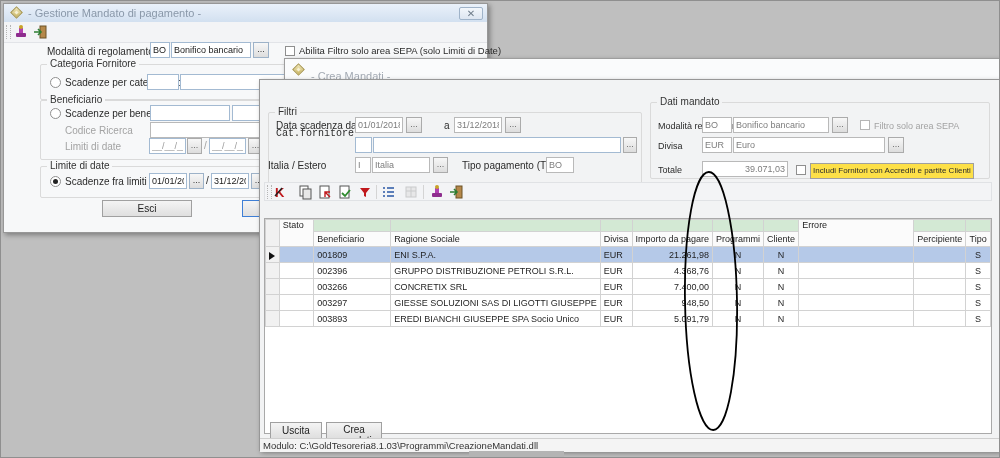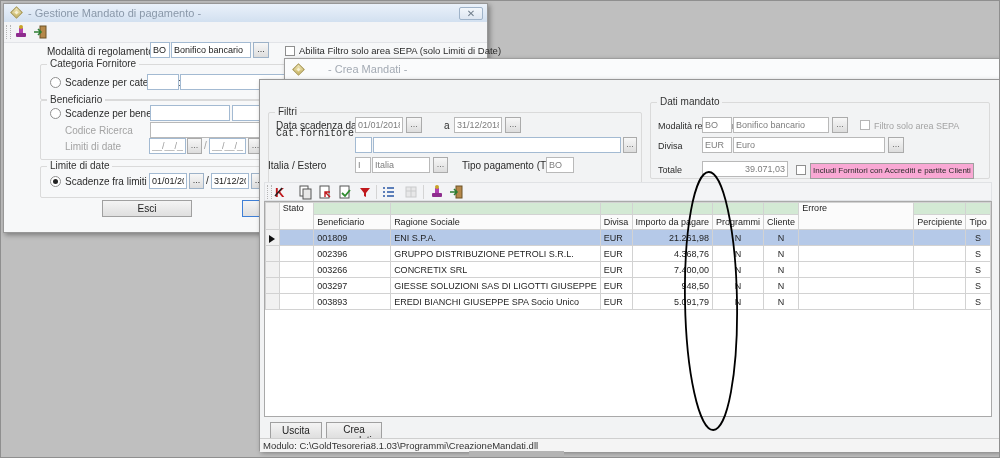--- a/index.html
+++ b/index.html
@@ -28,21 +28,21 @@
   .wbtn.default{border:1px solid #3e7fd6;}
   .win{position:absolute;box-sizing:border-box;border:1px solid #979797;box-shadow:2px 2px 5px rgba(0,0,0,.35);}
   .diamond{position:absolute;width:9px;height:9px;transform:rotate(45deg);background:linear-gradient(135deg,#efe6b8,#c9b45f);
            border:1px solid #a59245;box-sizing:border-box;}
   .diamond::after{content:"";position:absolute;left:2px;top:2px;width:3px;height:3px;background:#f6f0d2;}
   .sep{position:absolute;width:1px;height:14px;background:#d4d4d4;}
   .grip{position:absolute;width:3px;height:14px;border-left:1px dotted #b5b5b5;border-right:1px dotted #b5b5b5;}
   .ticon{position:absolute;width:16px;height:16px;cursor:pointer;}
   .ticon svg{width:16px;height:16px;display:block;}
   
-  #grid-wrap{position:absolute;background:#ffffff;border:1px solid #a9a9a9;box-sizing:border-box;overflow:hidden;}
+  #grid-wrap{position:absolute;background:#ffffff;border:1px solid #a9a9a9;box-sizing:border-box;overflow:hidden;margin-top:17px;}
   table.grid{border-collapse:collapse;table-layout:fixed;font-size:9px;color:#1f1f1f;}
   table.grid th,table.grid td{border:1px solid #d2d2d2;padding:0 3px;overflow:hidden;white-space:nowrap;
         font-weight:normal;text-align:left;box-sizing:border-box;}
   table.grid tr.h1 th{height:12px;background:#d3e9d4;}
   table.grid tr.h1 th.plain{background:#fbfbfb;vertical-align:top;font-size:9px;}
   table.grid tr.h2 th{height:15px;background:#fbfbfb;}
   table.grid td{height:16px;background:#fff;}
   table.grid tr.sel td{background:#b5c9e8;}
   td.gutter,th.gutter{background:#f1f1f1 !important;padding:0;}
   .rowmark{display:block;margin:3px auto 0 auto;width:0;height:0;border-left:6px solid #111;border-top:4px solid transparent;border-bottom:4px solid transparent;}
@@ -124,21 +124,21 @@
     <input class="tb" style="left: 207px; top: 169px; width: 38px;" value="31/12/2018">
     <span class="dots" style="left:247px;top:169px;width:15px;">...</span>
 
     <button class="wbtn" style="left:98px;top:196px;width:90px;height:17px;text-align:center;">Esci</button>
     <button class="wbtn default" style="left:238px;top:196px;width:84px;height:17px;">Conferma</button>
   </div>
 
   <div class="win" style="left:283px;top:57px;width:717px;height:160px;background:#fafbfc;border-color:#9e9e9e;">
     <div class="abs" style="left:0;top:0;width:100%;height:21px;background:#fafbfc;">
       <span class="diamond" style="left:9px;top:6px;"></span>
-      <span class="titlebar-text" style="left:26px;top:4px;color:#a3aab3;margin-left:17px;">- Crea Mandati -</span>
+      <span class="titlebar-text" style="left:26px;top:11px;color:#a3aab3;">- Crea Mandati -</span>
     </div>
   </div>
 
   <div class="win" style="left:258px;top:78px;width:741px;height:372px;background:#f2f3f4;">
 
 
     <div class="groupbox" style="left:8px;top:32px;width:374px;height:77px;">
       <span class="gb-label" style="background:#f2f3f4;">Filtri</span>
     </div>
     <span class="lbl" style="left:16px;top:40px;">Data scadenza da</span>
@@ -167,21 +167,21 @@
     <span class="dots gray" style="left:572px;top:37px;">...</span>
     <span class="chk dis" style="left:600px;top:40px;"></span>
     <span class="lbl small dis" style="left:614px;top:40px;">Filtro solo area SEPA</span>
     <span class="lbl small" style="left:398px;top:60px;">Divisa</span>
     <input class="tb gray" style="left: 442px; top: 57px; width: 30px;" value="EUR">
     <input class="tb gray" style="left: 473px; top: 57px; width: 152px;" value="Euro">
     <span class="dots gray" style="left:628px;top:57px;">...</span>
     <span class="lbl small" style="left:398px;top:84px;">Totale</span>
     <input class="tb gray right" style="left: 442px; top: 81px; width: 86px;" value="39.071,03">
     <span class="chk" style="left:536px;top:85px;"></span>
-    <span class="lbl" style="left:550px;top:83px;font-size:8px;border:1px solid #9f9f9f;padding:1px 2px;background:#f9a8d4;">Includi Fornitori con Accrediti e partite Clienti</span>
+    <span class="lbl" style="left:550px;top:83px;font-size:8px;border:1px solid #9f9f9f;padding:1px 2px;background:#fde047;">Includi Fornitori con Accrediti e partite Clienti</span>
 
     <div class="abs" style="left:4px;top:102px;width:728px;height:19px;background:#f3f4f6;border:1px solid #e0e2e5;box-sizing:border-box;">
       <span class="grip" style="left:2px;top:2px;"></span>
       <span class="ticon" style="left:8px;top:1px;">
         <svg viewBox="0 0 16 16">
             <text x="2" y="13" font-size="13" font-weight="bold" fill="#c0181c" font-family="Liberation Sans">K</text>
             <path d="M2 12 L9 4" stroke="#222" stroke-width="1.4"></path>
           </svg>
       </span>
       <span class="ticon" style="left:32px;top:1px;">

